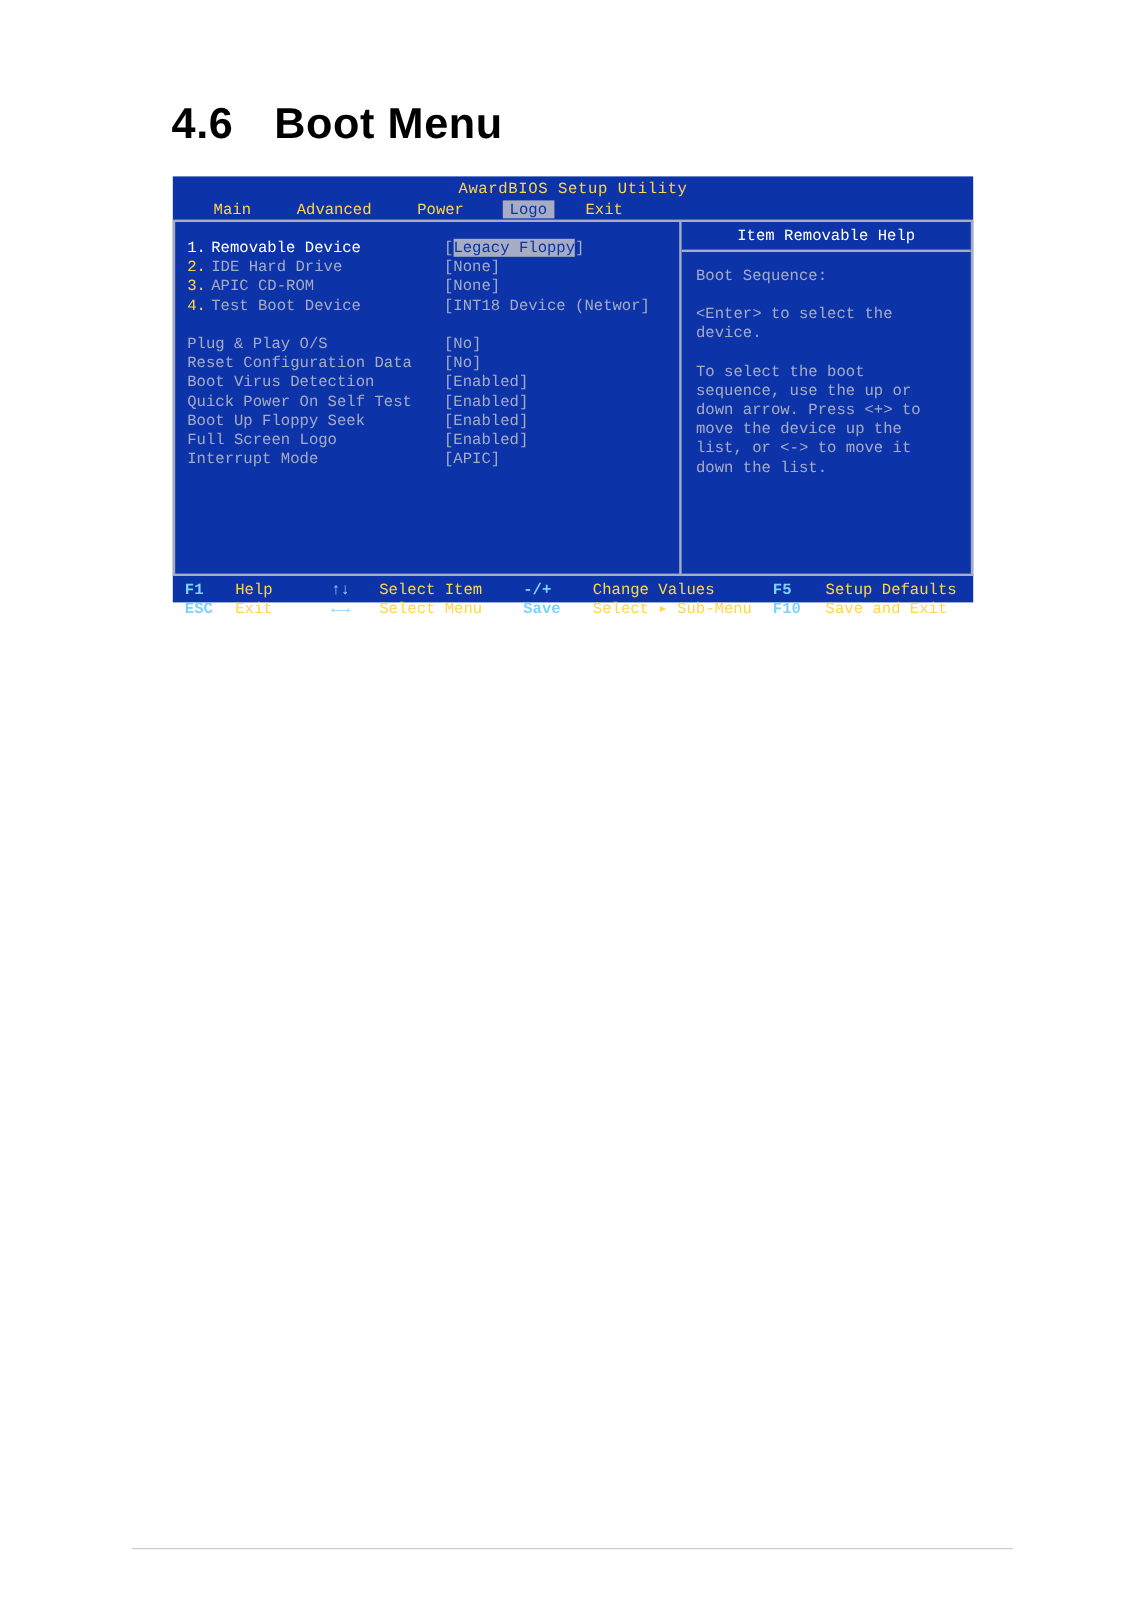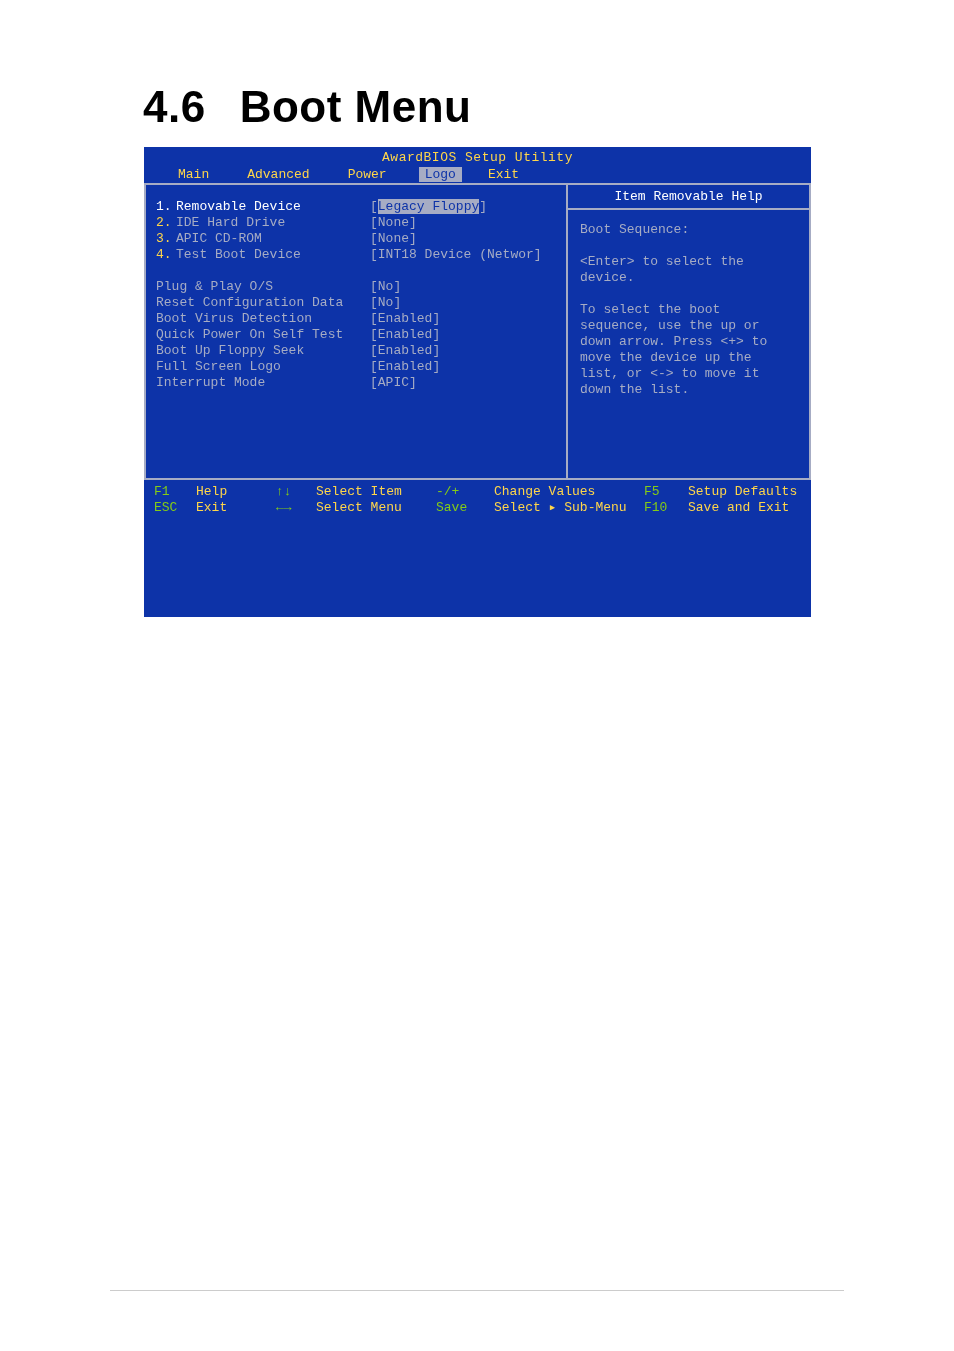--- a/index.html
+++ b/index.html
@@ -1,20 +1,20 @@
 <!DOCTYPE html>
 <html><head>
 <meta charset="utf-8">
 <style>
   html,body{margin:0;padding:0;background:#fff;font-family:Arial,Helvetica,sans-serif;}
   .page{width:954px;min-height:1351px;margin:0 auto;background:#fff;position:relative;}
-  .heading{position:absolute;left:143px;top:82px;font-size:44px;font-weight:900;letter-spacing:0.5px;font-family:Arial,Helvetica,sans-serif;}
+  .heading{position:absolute;left:143px;top:82px;font-size:36px;font-weight:900;letter-spacing:0.5px;font-family:Arial,Helvetica,sans-serif;}
   .heading .num{display:inline-block;margin-right:34px;}
   .bios{
-    position:absolute;left:144px;top:147px;width:667px;height:470px;
+    position:absolute;left:144px;top:147px;width:667px;height:355px;
     background:#0d33a8;font-family:"Courier New",monospace;font-size:13px;
     color:#fff;
   }
   .bios-title{color:#ffd64a;text-align:center;padding-top:3px;letter-spacing:0.5px;}
   .menu-bar{display:flex;align-items:center;height:18px;padding-left:34px;}
   .menu-item{color:#ffd64a;margin-right:38px;cursor:pointer;}
   .menu-item.active{background:#a6acc4;color:#0d33a8;padding:0 6px;margin-right:26px;margin-left:-6px;}
   .body-area{display:flex;border-top:2px solid #a6acc4;height:295px;}
   .left-panel{flex:0 0 420px;border-right:2px solid #a6acc4;border-left:2px solid #a6acc4;border-bottom:2px solid #a6acc4;position:relative;}
   .right-panel{flex:1;border-right:2px solid #a6acc4;border-bottom:2px solid #a6acc4;position:relative;}
@@ -27,21 +27,21 @@
   .ordinal{color:#ffd64a;display:inline-block;width:20px;}
   .row-selected .label{color:#fff;}
   .row-selected .ordinal{color:#fff;}
   .row-selected .val-sel{background:#a6acc4;color:#0d33a8;padding:0 0px;}
   .gap{height:16px;}
   .footer{
     padding:4px 10px 6px 10px;display:flex;flex-direction:column;
     font-size:13px;line-height:16px;
   }
   .foot-line{display:flex;}
-  .fk{color:#84cc16;display:inline-block;}
+  .fk{color:#7dd3fc;display:inline-block;font-weight:bold;}
   .fl{color:#ffd64a;display:inline-block;}
   .seg{display:flex;}
   .w42{width:42px;}
   .w80{width:80px;}
   .w40{width:40px;}
   .w120{width:120px;}
   .w58{width:58px;}
   .w150{width:150px;}
   .w44{width:44px;}
   hr.bottom-rule{

